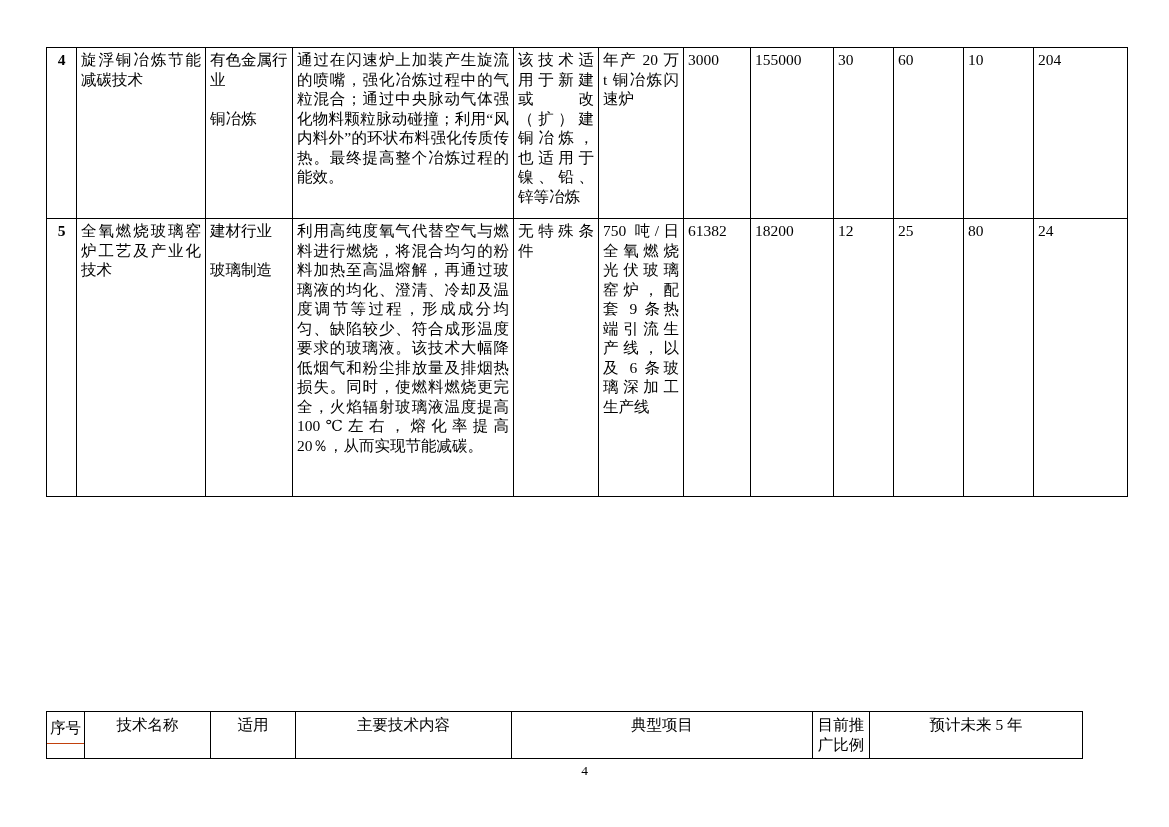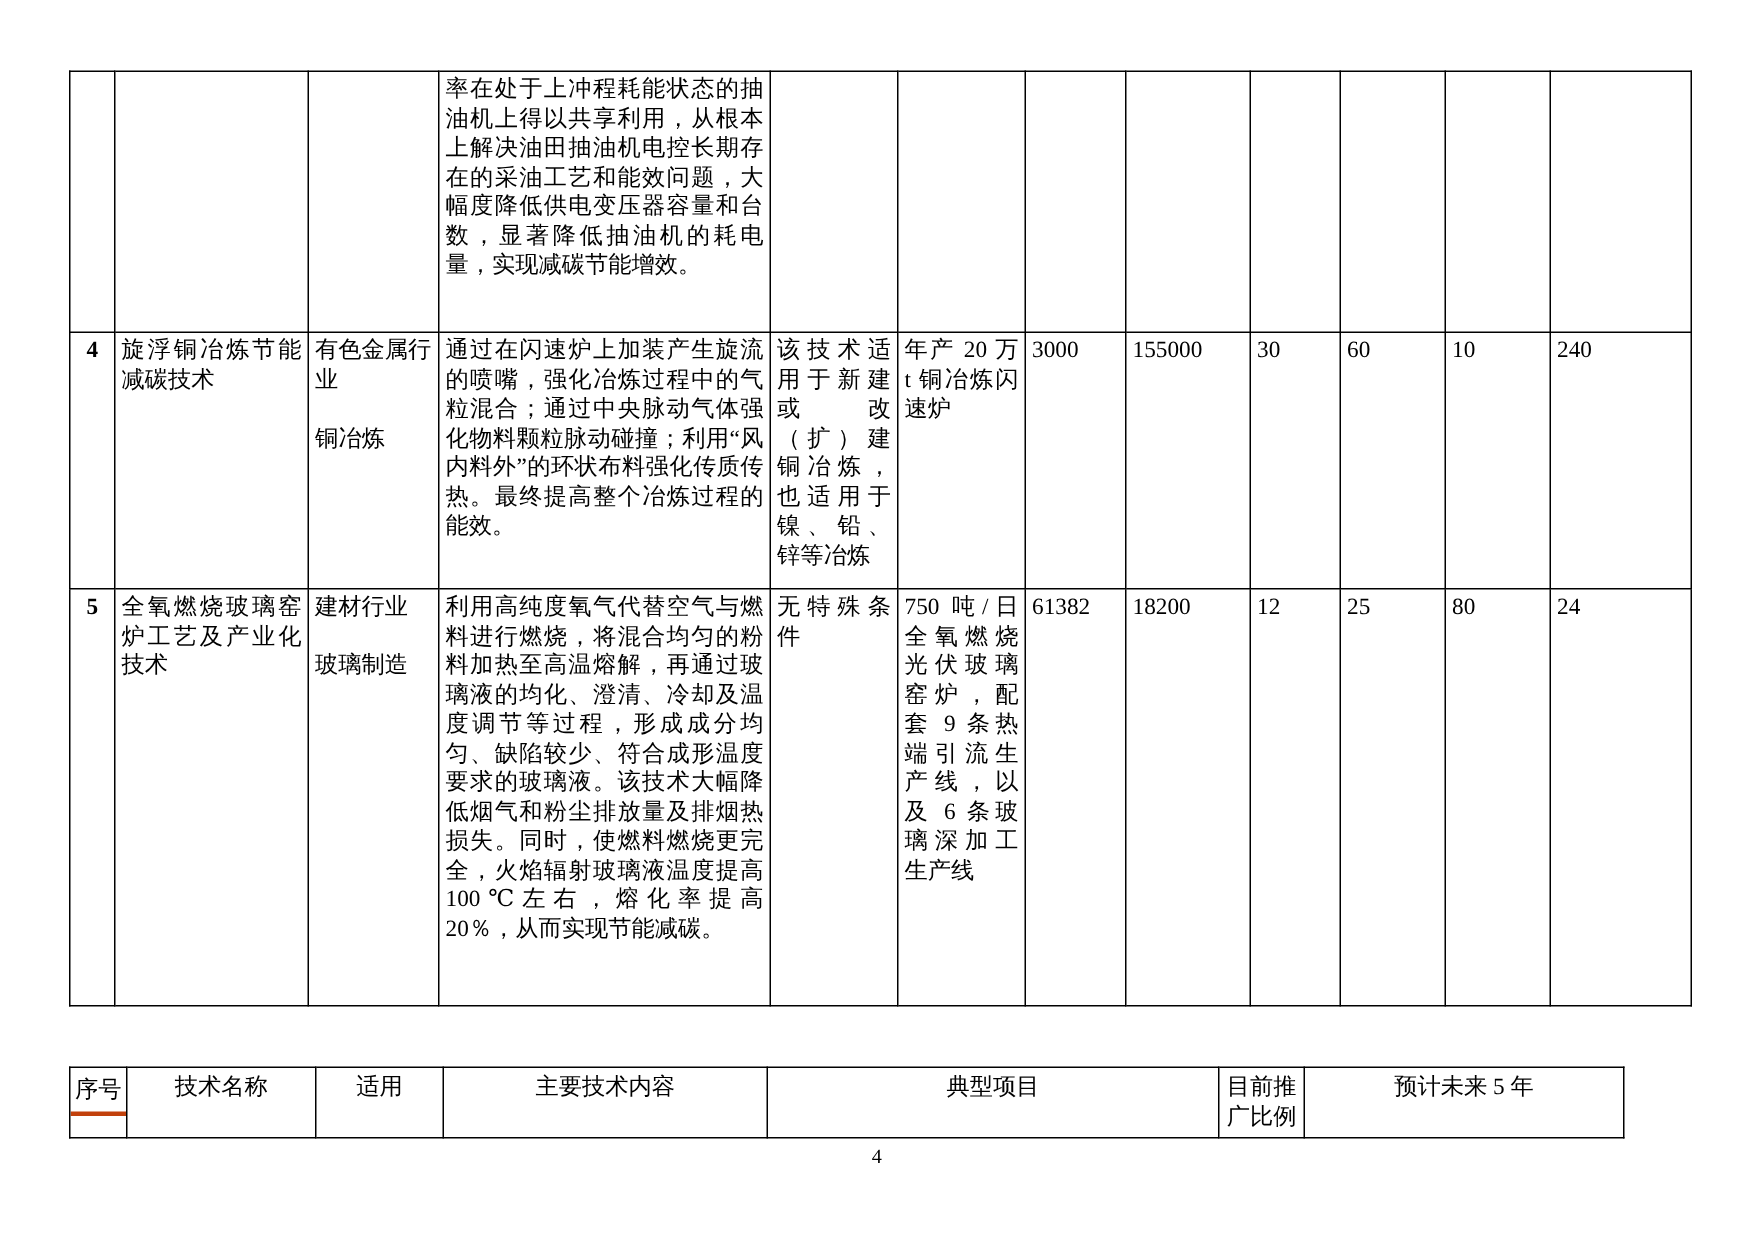--- a/index.html
+++ b/index.html
@@ -49,21 +49,21 @@
 
   
   #footer-table { left: 46px; top: 711px; width: 1036px; }
   #footer-table td {
     text-align: center;
     padding: 3px 2px;
   }
   #footer-table td.f-seq { padding: 0; vertical-align: top; }
   .f-seq-inner {
     height: 32px;
-    border-bottom: 3px solid #c2410c;
+    border-bottom: 1px solid #c2410c;
     display: flex;
     align-items: center;
     justify-content: center;
   }
 
   .page-number {
     position: absolute;
     top: 763px;
     left: 0;
     width: 1169px;
@@ -87,50 +87,36 @@
         <col style="width:85px">
       <col style="width:67px">
         <col style="width:83px">
         <col style="width:60px">
       <col style="width:70px">
         <col style="width:70px">
         <col style="width:94px">
     </colgroup>
 
     <tbody>
-        <tr style="height:174px">
-      <td class="seq-cell"></td>
-      <td class="text-cell"></td>
-      <td class="industry-cell"></td>
-      <td class="text-cell">率在处于上冲程耗能状态的抽油机上得以共享利用，从根本上解决油田抽油机电控长期存在的采油工艺和能效问题，大幅度降低供电变压器容量和台数，显著降低抽油机的耗电量，实现减碳节能增效。</td>
-      <td class="cond-cell"></td>
-      <td class="proj-cell"></td>
-      <td class="num-cell"></td>
-      <td class="num-cell"></td>
-      <td class="num-cell"></td>
-      <td class="num-cell"></td>
-      <td class="num-cell"></td>
-      <td class="num-cell"></td>
-    </tr>
 
     <tr style="height:171px">
       <td class="seq-cell">4</td>
       <td class="text-cell">旋浮铜冶炼节能减碳技术</td>
       <td class="industry-cell">有色金属行业
 
 铜冶炼</td>
       <td class="text-cell">通过在闪速炉上加装产生旋流的喷嘴，强化冶炼过程中的气粒混合；通过中央脉动气体强化物料颗粒脉动碰撞；利用“风内料外”的环状布料强化传质传热。最终提高整个冶炼过程的能效。</td>
       <td class="cond-cell">该技术适用于新建或改（扩）建铜冶炼，也适用于镍、铅、锌等冶炼</td>
       <td class="proj-cell">年产 20 万 t 铜冶炼闪速炉</td>
       <td class="num-cell">3000</td>
       <td class="num-cell">155000</td>
       <td class="num-cell">30</td>
       <td class="num-cell">60</td>
       <td class="num-cell">10</td>
-      <td class="num-cell">240</td>
+      <td class="num-cell">204</td>
     </tr>
 
     <tr style="height:278px">
       <td class="seq-cell">5</td>
       <td class="text-cell">全氧燃烧玻璃窑炉工艺及产业化技术</td>
       <td class="industry-cell">建材行业
 
 玻璃制造</td>
       <td class="text-cell">利用高纯度氧气代替空气与燃料进行燃烧，将混合均匀的粉料加热至高温熔解，再通过玻璃液的均化、澄清、冷却及温度调节等过程，形成成分均匀、缺陷较少、符合成形温度要求的玻璃液。该技术大幅降低烟气和粉尘排放量及排烟热损失。同时，使燃料燃烧更完全，火焰辐射玻璃液温度提高 100℃左右，熔化率提高 20％，从而实现节能减碳。</td>
       <td class="cond-cell">无特殊条件</td>

